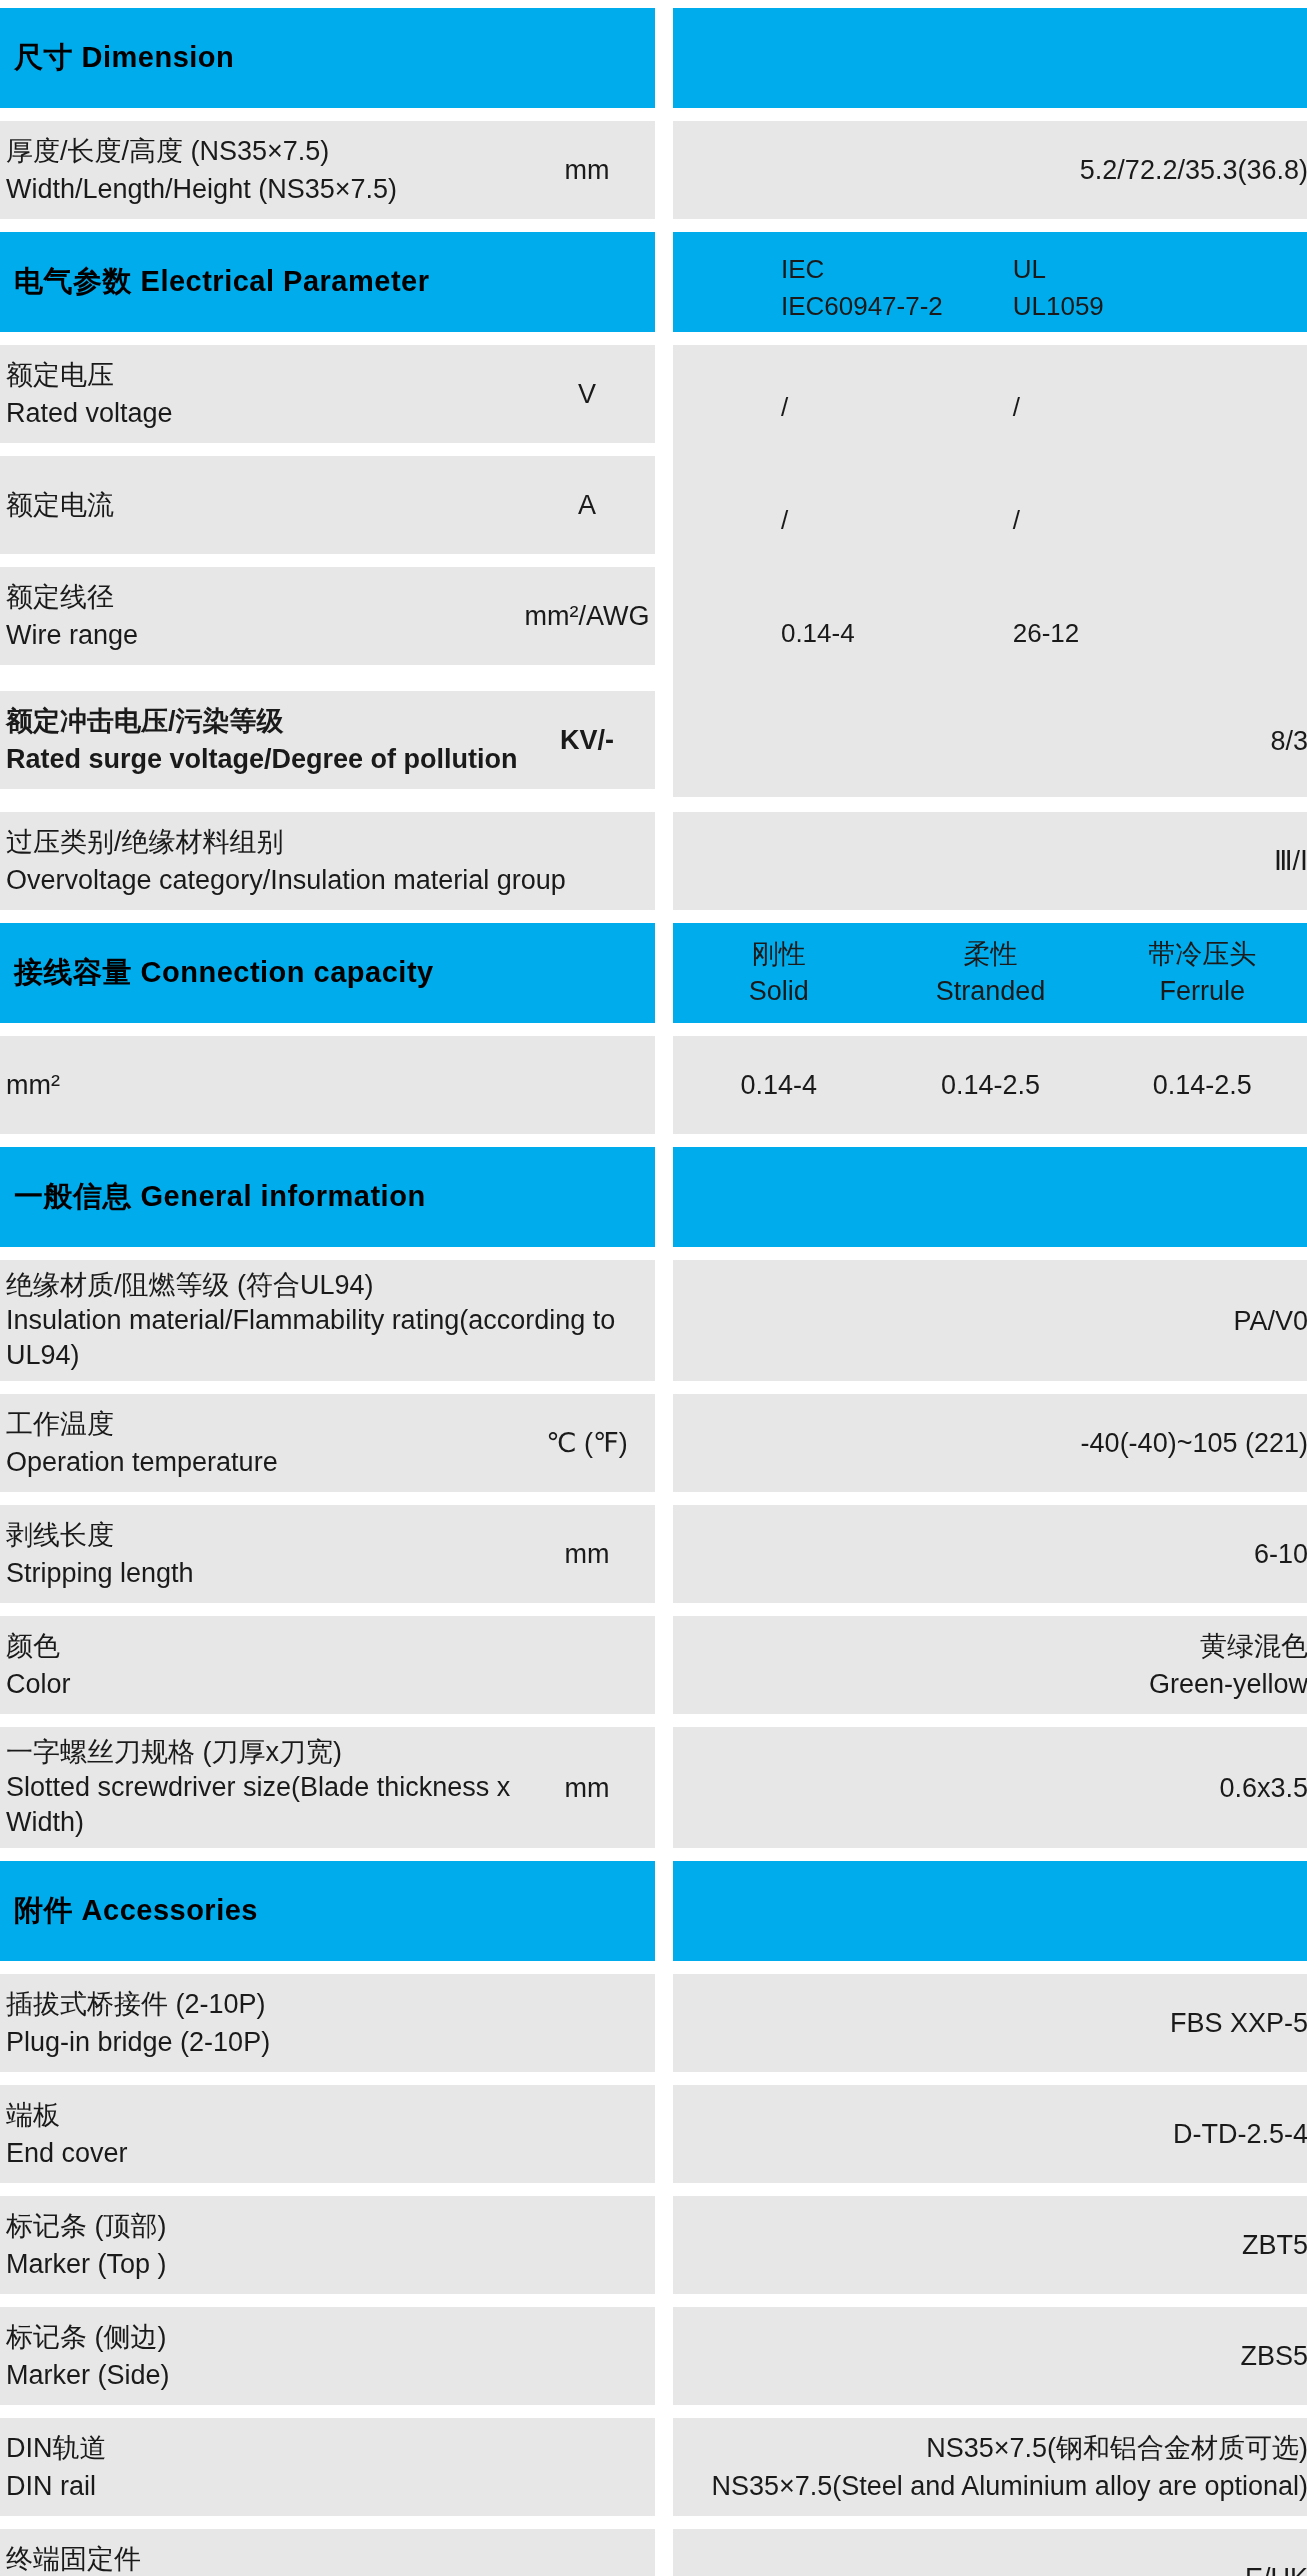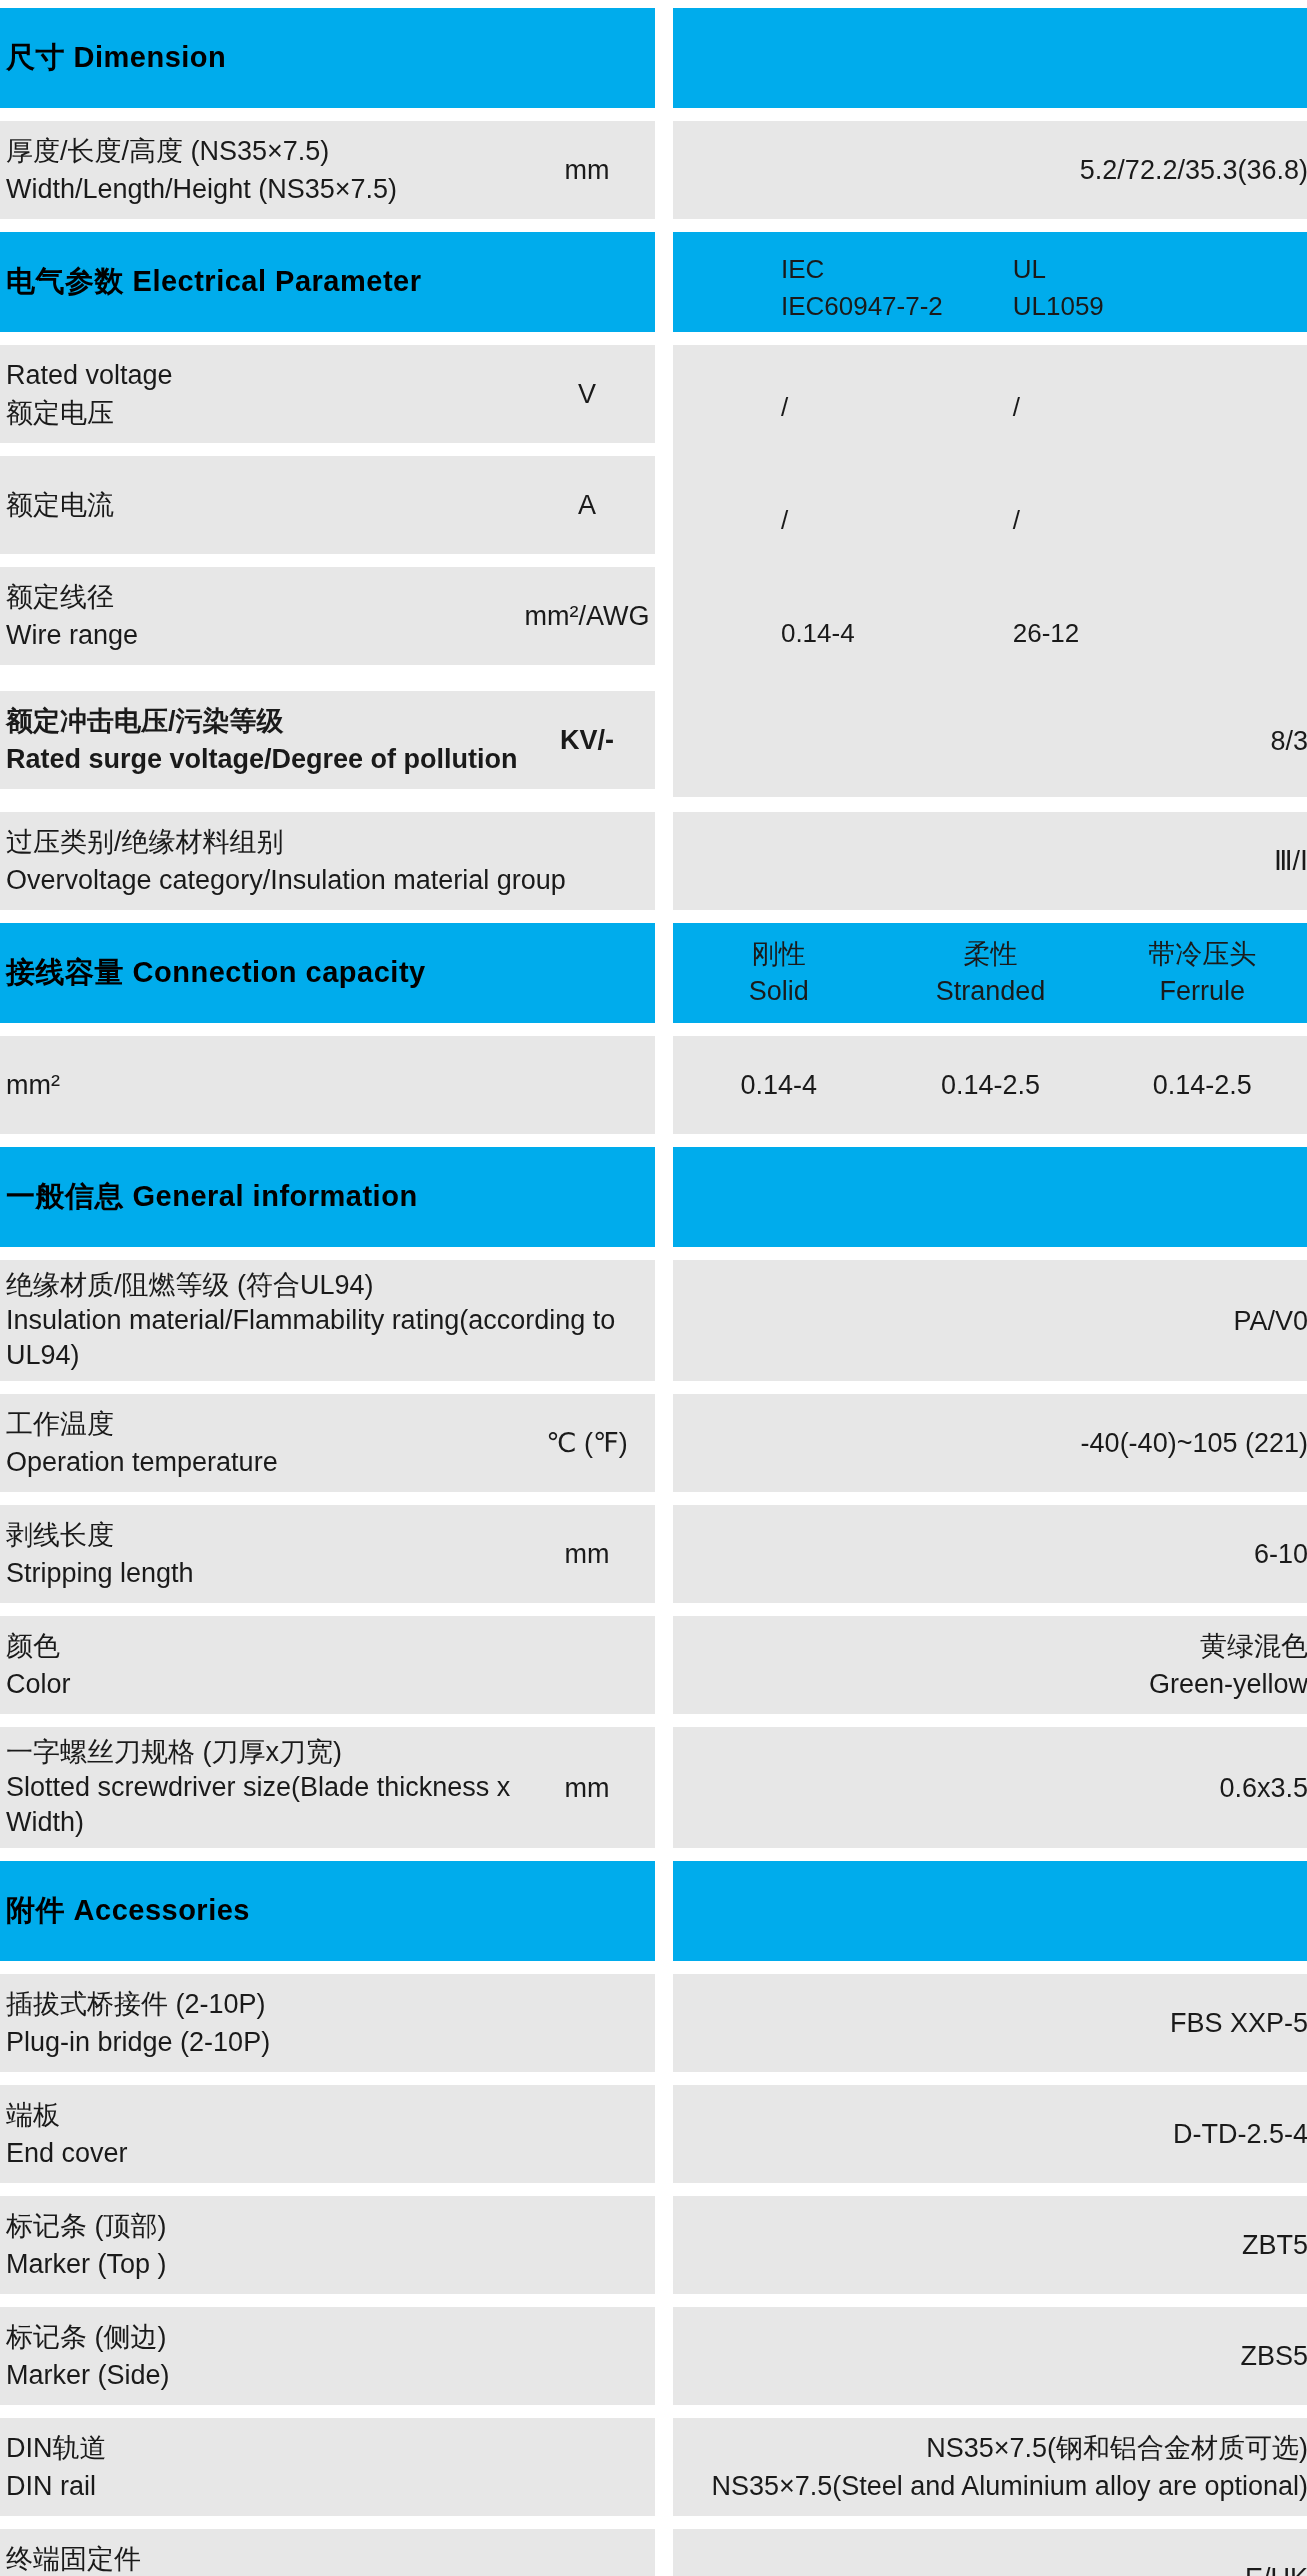--- a/index.html
+++ b/index.html
@@ -9,21 +9,21 @@
     --text:#1A1A1A;
   }
   *{box-sizing:border-box;margin:0;padding:0;}
   html,body{background:var(--page);}
   body{font-family:"Liberation Sans","DejaVu Sans",sans-serif;color:var(--text);}
   .page{width:1307px;height:2576px;overflow:hidden;background:var(--page);padding-top:8px;}
   .row{display:grid;grid-template-columns:655px 635px;column-gap:18px;margin-bottom:13px;}
   .cell{background:var(--cell);display:flex;align-items:center;min-height:98px;}
   .blue{background:var(--accent);}
   .hrow .cell{height:100px;min-height:100px;}
-  .hdr{font-size:29px;font-weight:700;color:#000;padding-left:6px;letter-spacing:0.5px;}
+  .hdr{font-size:29px;font-weight:700;color:#000;padding-left:14px;letter-spacing:0.5px;}
   .lbl{flex:1;padding:8px 4px 8px 6px;font-size:27px;line-height:38px;}
   .tight .lbl{line-height:35px;border-radius:15px;}
   .unit{width:128px;margin-right:4px;text-align:center;font-size:27px;line-height:36px;word-break:break-all;}
   .center{justify-content:center;text-align:center;}
   .val{font-size:27px;line-height:38px;text-align:right;width:100%;}
   
   .duo{display:flex;width:100%;padding-left:17%;padding-right:10%;}
   .duo>div,.duo>span{flex:1;text-align:left;font-size:26px;line-height:37px;margin-top:12px;}
   
   .trio{display:flex;width:100%;}
@@ -77,22 +77,22 @@
           <div>UL1059</div>
         </div>
       </div>
     </div>
   </div>
 
   <div class="elec">
     <div class="elec-left">
       <div class="cell">
         <div class="lbl">
+          <div>额定电压</div>
           <div>Rated voltage</div>
-          <div>额定电压</div>
         </div>
         <div class="unit">V</div>
       </div>
       <div class="cell">
         <div class="lbl">
           <div>额定电流</div>
         </div>
         <div class="unit">A</div>
       </div>
       <div class="cell">

